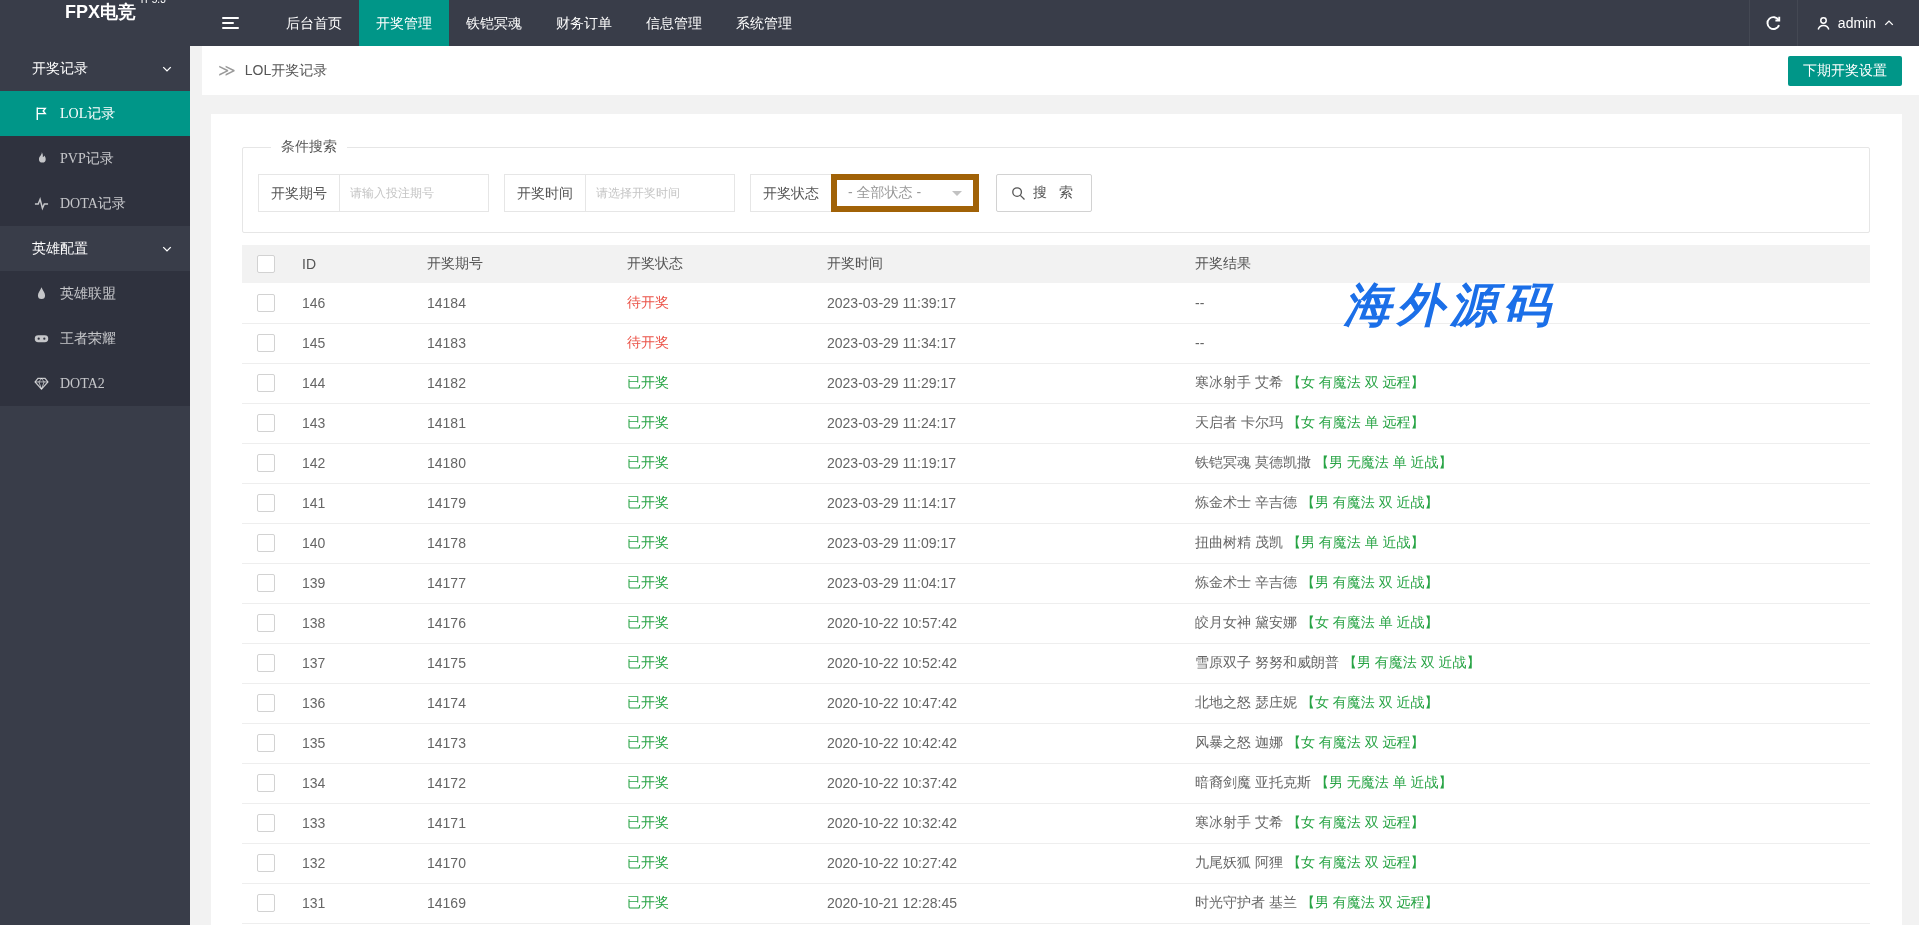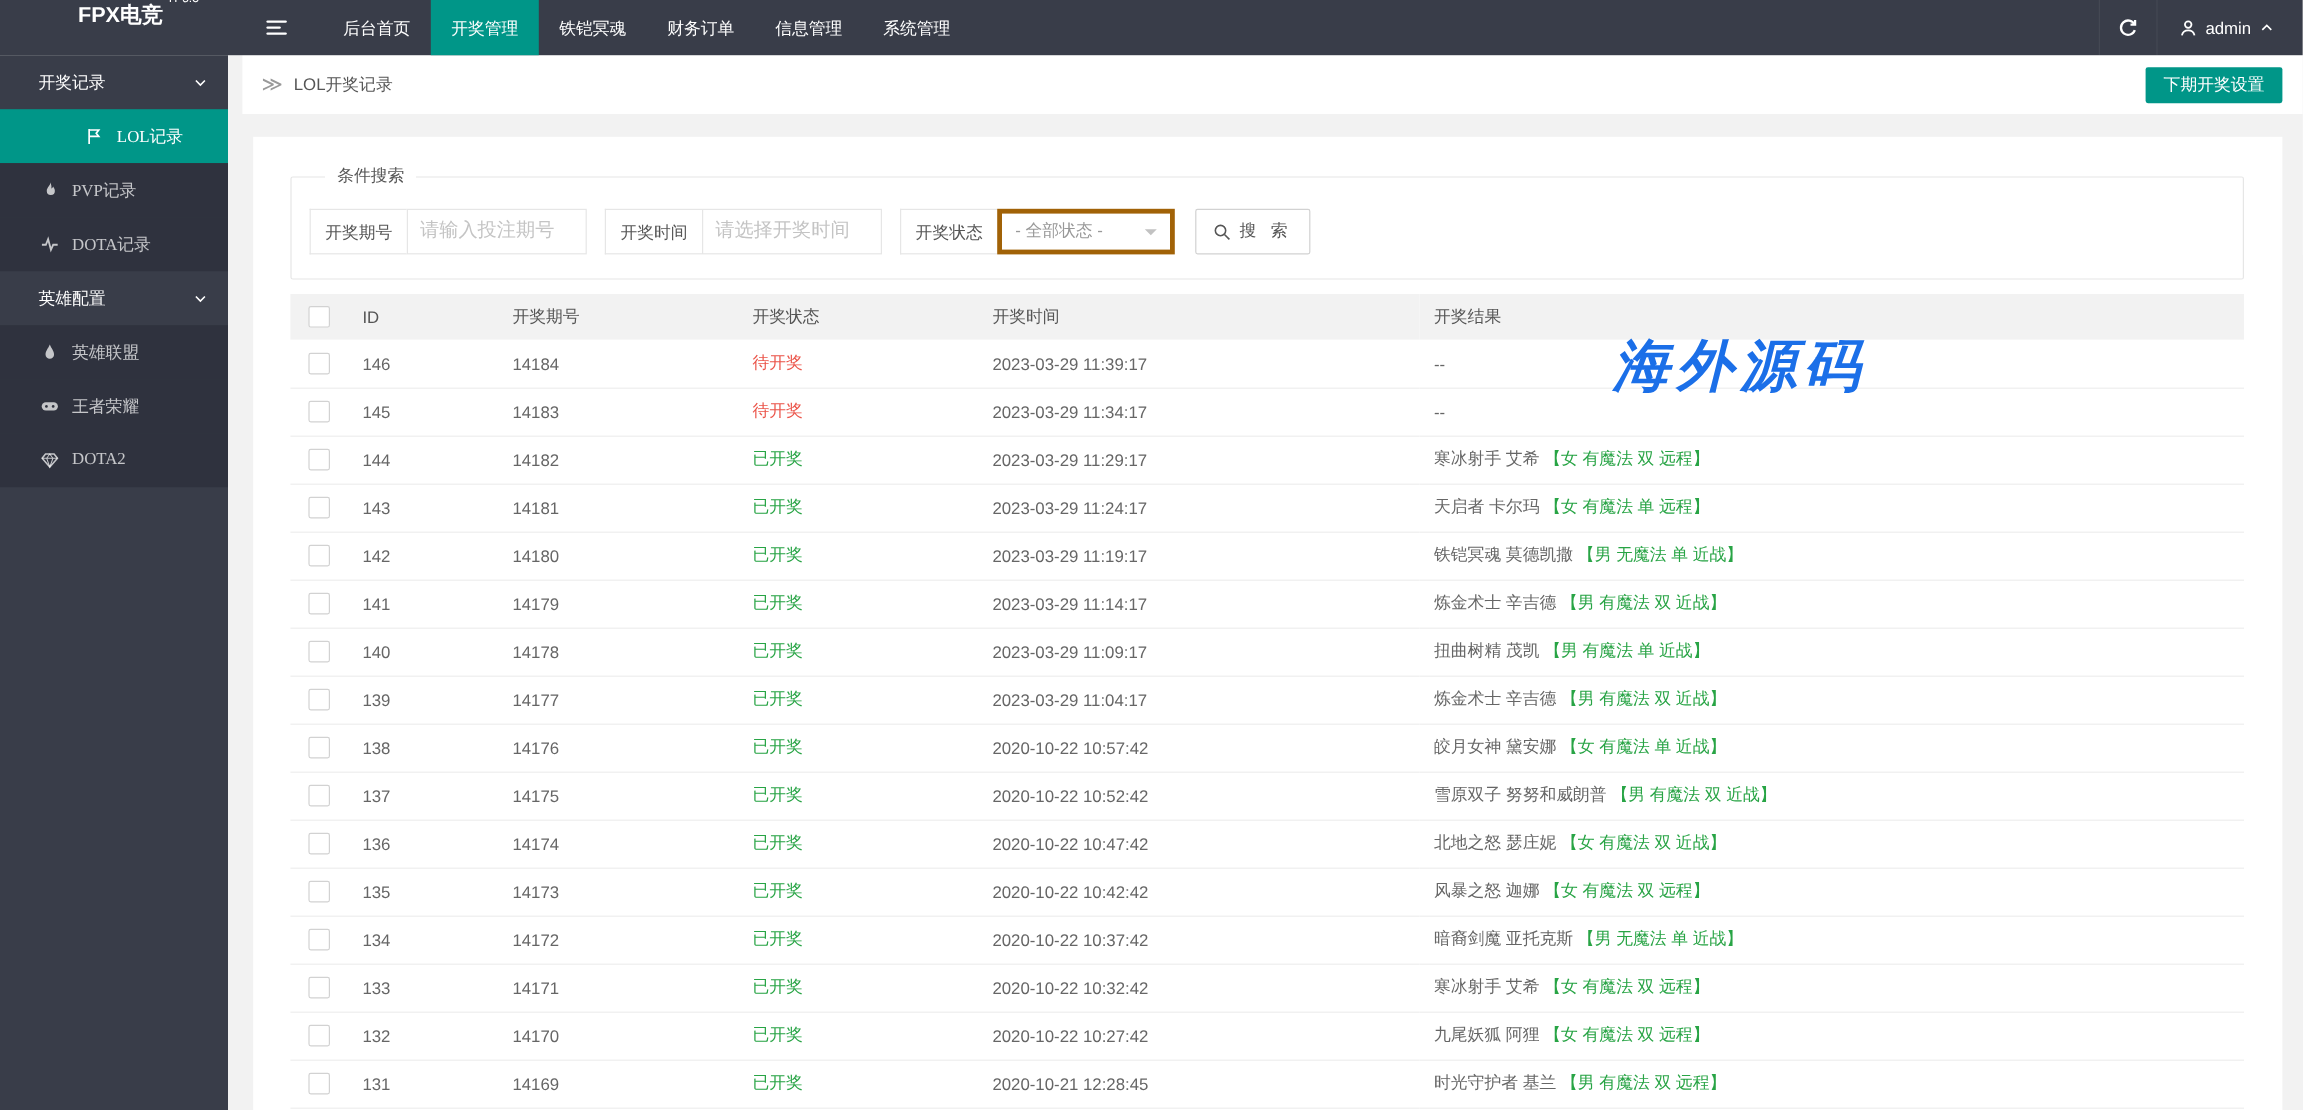--- a/index.html
+++ b/index.html
@@ -22,41 +22,41 @@
   .nav-menu li { padding:0 17px; line-height:46px; color:#fff; cursor:pointer; white-space:nowrap; }
   .nav-menu li.active { background:var(--accent); }
   .nav-right { margin-left:auto; display:flex; align-items:stretch; }
   .icon-btn { width:48px; display:flex; align-items:center; justify-content:center; color:#fff; border-left:1px solid rgba(255,255,255,.06); cursor:pointer; }
   .user { display:flex; align-items:center; gap:7px; color:#fff; padding:0 24px 0 18px; border-left:1px solid rgba(255,255,255,.06); cursor:pointer; }
 
   
   .sidebar { position:absolute; top:46px; left:0; bottom:0; width:190px; background:#393d49; z-index:15;font-family:Liberation Serif, serif; }
   .side-group { height:45px; display:flex; align-items:center; justify-content:space-between; padding:0 17px 0 32px; color:#fff; cursor:pointer; }
   .side-item { height:45px; display:flex; align-items:center; gap:11px; padding-left:34px; background:#2f323e; color:rgba(255,255,255,.72); cursor:pointer; }
-  .side-item.active { background:var(--accent); color:#fff;justify-content:center; }
+  .side-item.active { background:var(--accent); color:#fff; }
   .side-item svg { width:15px; height:15px; flex:none; }
   .side-group svg { width:12px; height:12px; }
 
   
   main { position:absolute; left:202px; top:46px; right:0; }
   .crumb-bar { height:49px; background:#fff; display:flex; align-items:center; padding:0 17px 0 16px; }
   .crumb-icon { color:#999; font-size:17px; }
   .page-title { color:#555; margin-left:9px; }
   .btn-accent { margin-left:auto; background:var(--accent); border:none; border-radius:2px; color:#fff; height:30px; padding:0 15px; font-size:14px; font-family:inherit; cursor:pointer; }
 
   .card { margin:19px 17px 0 9px; background:#fff; padding:24px 32px 60px 31px; min-height:850px; }
 
   fieldset.search { border:1px solid #e6e6e6; border-radius:2px; margin:0; padding:13px 15px 20px; }
   fieldset.search legend { color:#555; padding:0 10px; margin-left:13px; }
   .filters { display:flex; align-items:center; margin-top:5px; }
   .fgroup { display:flex; margin-right:15px; }
   .flabel { height:38px; line-height:36px; border:1px solid #e6e6e6; border-right:none; padding:0 12px; background:#fff; color:#555; white-space:nowrap; }
-  .fgroup input { height:38px; width:150px; border:1px solid #e6e6e6; padding:0 10px; font-size:16px; color:#666; outline:none; font-family:inherit; border-radius:0; }
+  .fgroup input { height:38px; width:150px; border:1px solid #e6e6e6; padding:0 10px; font-size:12px; color:#666; outline:none; font-family:inherit; border-radius:0; }
   .fgroup input::placeholder { color:#c4c4c4; }
-  .fselect { height:38px; width:148px; border:4px solid #a16207; display:flex; align-items:center; padding:0 11px; color:#999; cursor:pointer; }
+  .fselect { height:38px; width:148px; border:6px solid #a16207; display:flex; align-items:center; padding:0 11px; color:#999; cursor:pointer; }
   .fselect .caret { margin-left:auto; width:0; height:0; border:5px solid transparent; border-top-color:#c2c2c2; transform:translateY(3px); }
   .search-btn { display:flex; align-items:center; gap:7px; height:38px; padding:16px 14px; margin-left:2px; background:#fff; border:1px solid #d2d2d2; border-radius:2px; color:#555; font-size:14px; font-family:inherit; cursor:pointer; letter-spacing:4px; }
   .search-btn svg { width:15px; height:15px; }
 
   table { width:100%; border-collapse:collapse; table-layout:fixed; margin-top:12px; }
   thead th { background:#f2f2f2; height:38px; text-align:left; font-weight:normal; color:#555; padding:0 0 0 12px; font-size:14px; }
   tbody td { height:40px; border-bottom:1px solid #eee; padding:0 0 0 12px; color:#666; font-size:14px; white-space:nowrap; overflow:hidden; }
   .cb { width:48px; padding:0 !important; text-align:center; }
   .checkbox { display:inline-block; width:18px; height:18px; border:1px solid #d2d2d2; border-radius:2px; background:#fff; vertical-align:middle; cursor:pointer; }
   .status.pending { color:var(--red); }

